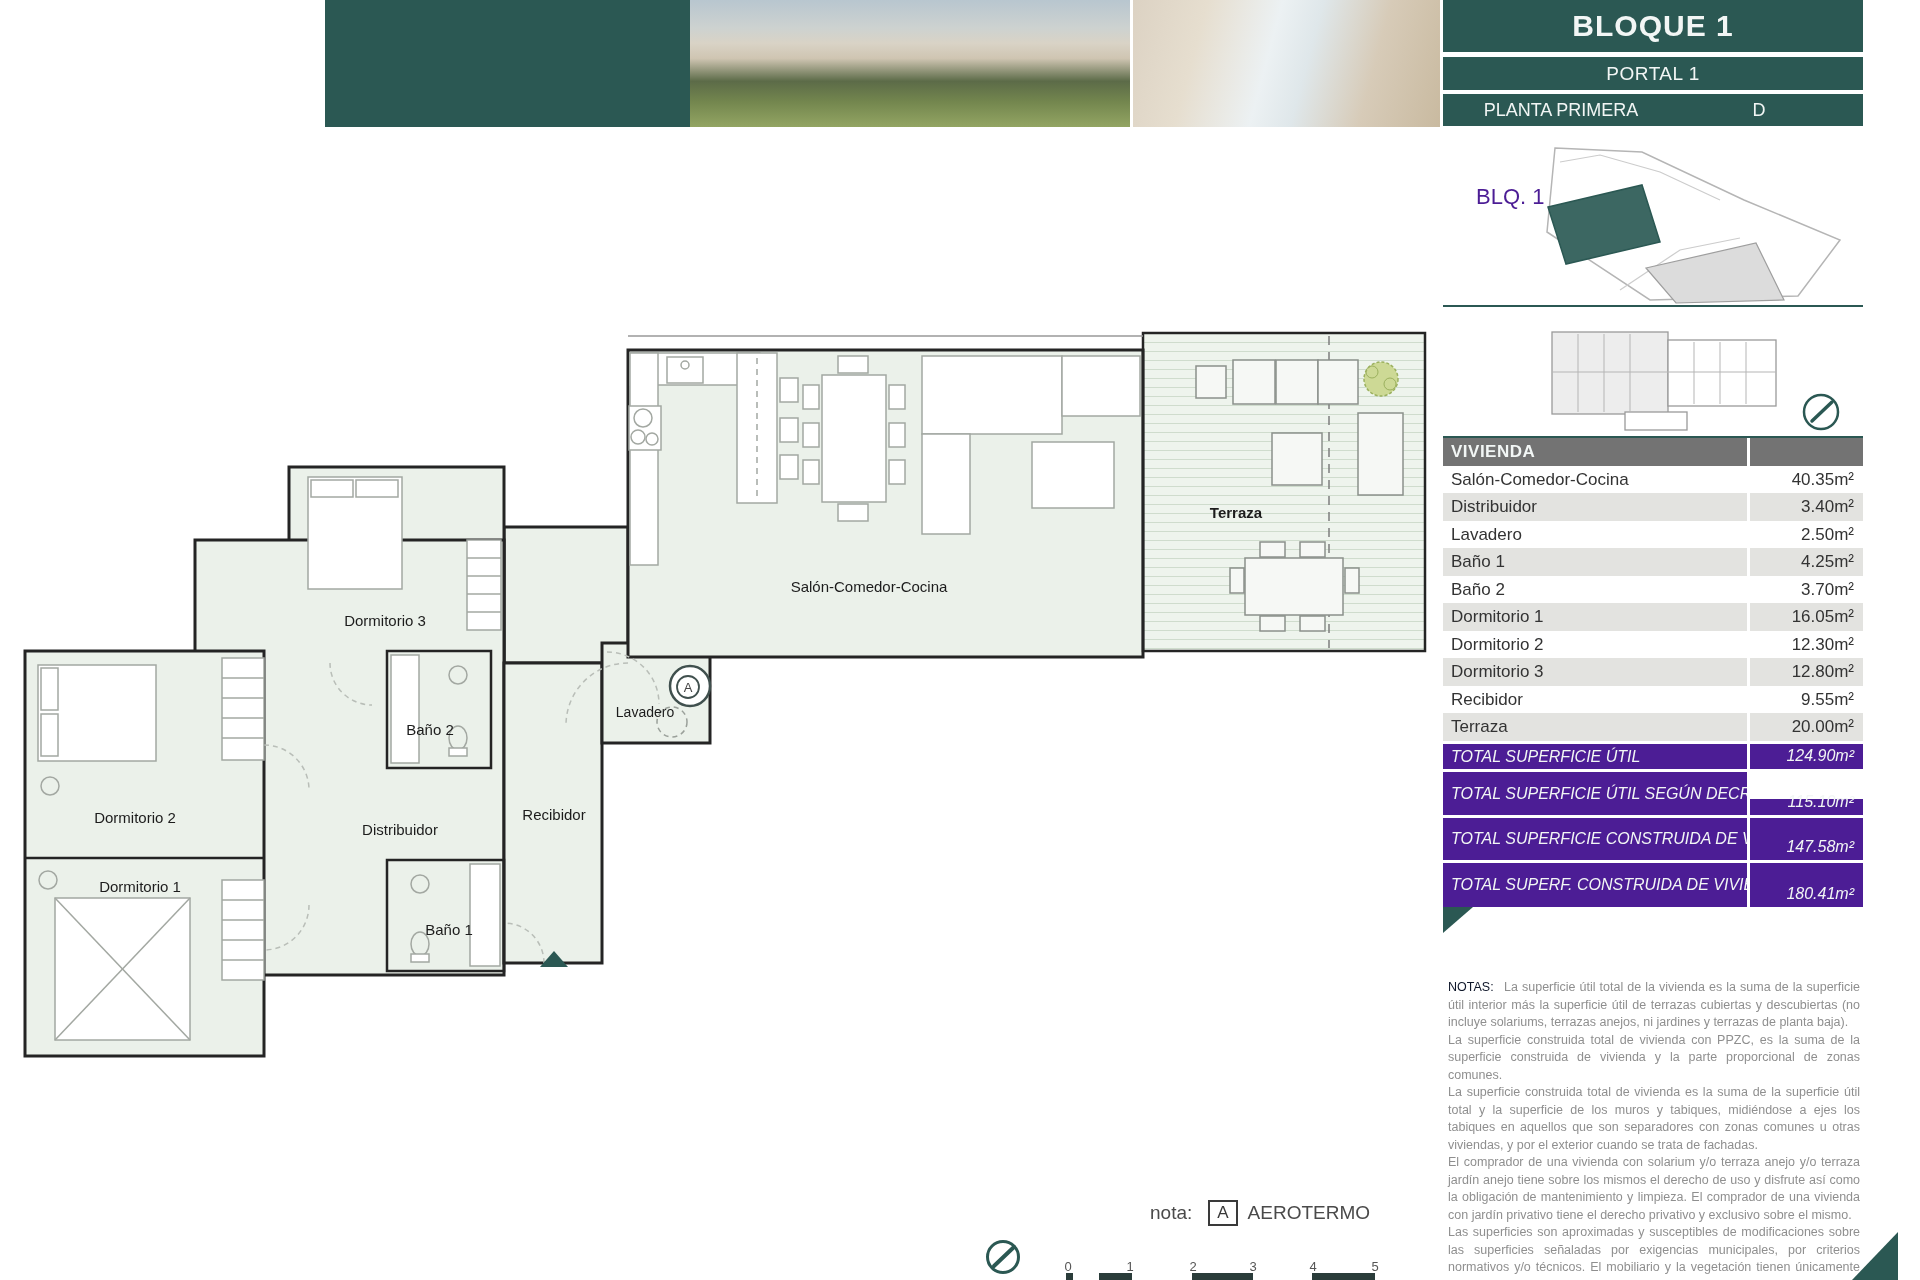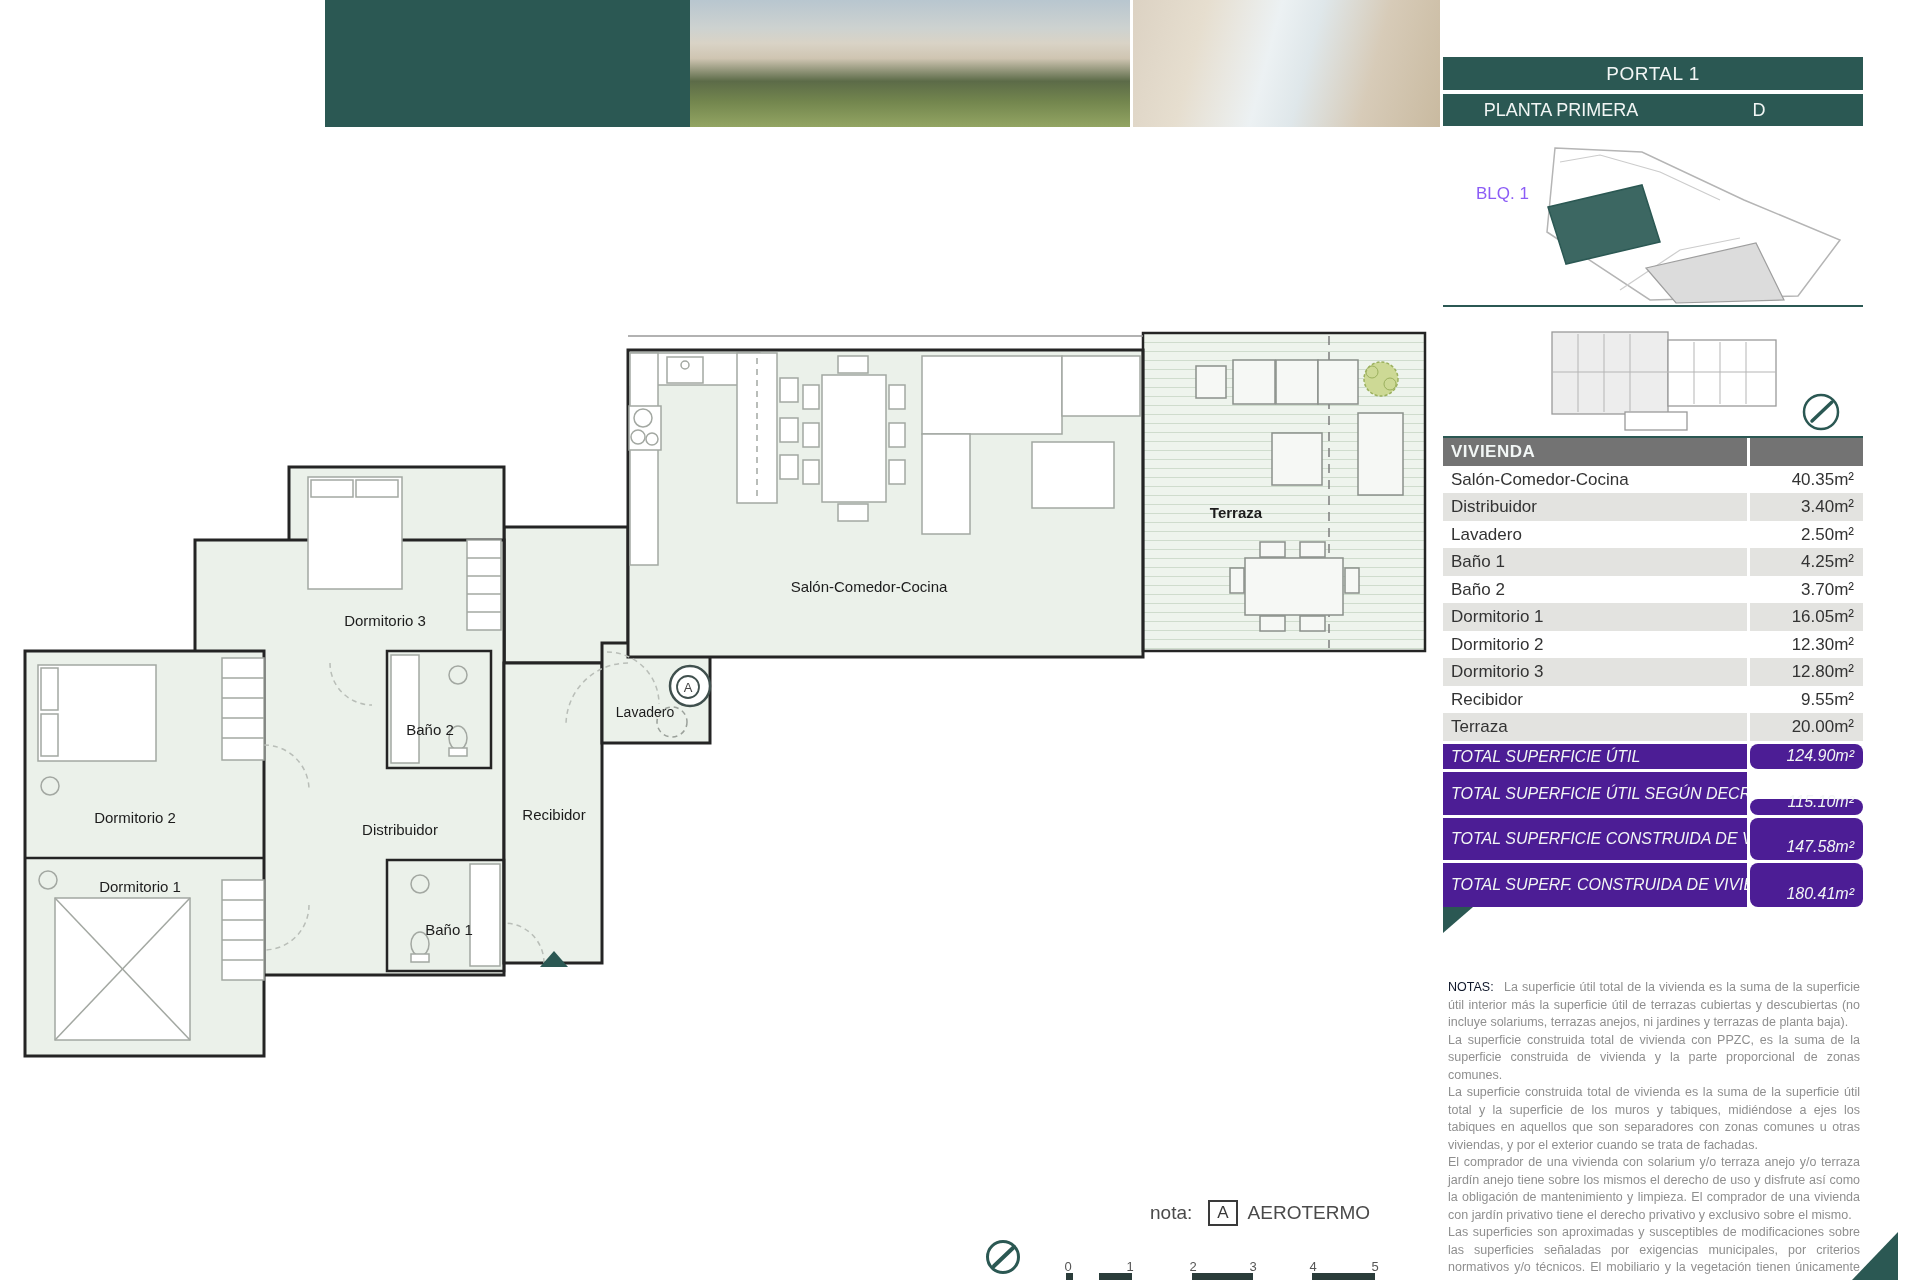--- a/index.html
+++ b/index.html
@@ -19,33 +19,33 @@
   .teal{background:#2b5853;color:#f2f6f5;}
   .hdr-title{left:1443px;top:0;width:420px;height:52px;display:flex;align-items:center;justify-content:center;
              font-size:30px;font-weight:bold;letter-spacing:1px;}
   .hdr-portal{left:1443px;top:57px;width:420px;height:33px;display:flex;align-items:center;justify-content:center;
               font-size:19px;letter-spacing:.5px;}
   .hdr-floor{left:1443px;top:94px;width:236px;height:32px;display:flex;align-items:center;justify-content:center;font-size:18px;}
   .hdr-unit{left:1655px;top:94px;width:208px;height:32px;display:flex;align-items:center;justify-content:center;font-size:18px;}
   .sect{border-bottom:2px solid #2b5853;background:#fff;}
   .site-sect{left:1443px;top:127px;width:420px;height:178px;}
   .key-sect{left:1443px;top:307px;width:420px;height:129px;}
-  .blq-label{left:1476px;top:184px;font-size:17px;color:#8b5cf6;}
+  .blq-label{left:1476px;top:184px;font-size:22px;color:#4c1d95;}
 
   
   .tbl{left:1443px;top:438px;width:420px;font-size:17px;}
   .trow{display:flex;height:27.5px;line-height:27.5px;}
   .tcell{background:#ffffff;color:#333;}
   .trow.alt .tcell{background:#e3e3e0;}
   .tlabel{width:296px;padding-left:8px;overflow:hidden;white-space:nowrap;}
   .tval{width:104px;margin-left:3px;text-align:right;padding-right:9px;}
   .thead .tcell{background:#737373;color:#f2f6f5;font-weight:bold;letter-spacing:.5px;}
   .ttotal{display:flex;margin-top:3px;font-size:16px;color:#f2f6f5;}
   .ttotal .tlabel{line-height:19px;display:flex;align-items:center;padding-top:2px;padding-bottom:2px;}
-  .ttotal .tval{display:flex;align-items:flex-end;justify-content:flex-end;padding-bottom:4px;border-radius:8px;}
+  .ttotal .tval{display:flex;align-items:flex-end;justify-content:flex-end;padding-bottom:4px;}
   .ttotal>div{background:#4c1d95;font-style:italic;}
   .fold-tri{left:1443px;top:907px;width:0;height:0;border-top:26px solid #2b5853;border-right:30px solid transparent;}
   .corner-tri{left:1852px;top:1232px;width:0;height:0;border-bottom:48px solid #2b5853;border-left:46px solid transparent;}
 
   
   .notes{left:1448px;top:979px;width:412px;color:#8f8f8f;font-size:12.5px;line-height:17.5px;text-align:justify;}
   .notes p{margin:0;}
   .notes .nlabel{display:inline-block;width:56px;color:#0f172a;}
 
   
@@ -241,20 +241,21 @@
         <line x1="1694" y1="342" x2="1694" y2="404"></line>
         <line x1="1720" y1="342" x2="1720" y2="404"></line>
         <line x1="1746" y1="342" x2="1746" y2="404"></line>
         <line x1="1552" y1="372" x2="1776" y2="372"></line>
       </g>
       <circle cx="1821" cy="412" r="17" fill="none" stroke="#2b5853" stroke-width="2.5"></circle>
       <line x1="1812" y1="421" x2="1832" y2="402" stroke="#2b5853" stroke-width="3.5" stroke-linecap="round"></line>
     </g>
   </svg>
 
+  <div class="abs teal hdr-title">BLOQUE 1</div>
   <div class="abs teal hdr-portal">PORTAL 1</div>
   <div class="abs teal hdr-floor">PLANTA PRIMERA</div>
   <div class="abs teal hdr-unit">D</div>
   <div class="abs sect site-sect" style="background:transparent;"></div>
   <div class="abs sect key-sect" style="background:transparent;"></div>
   <div class="abs blq-label">BLQ. 1</div>
 
   <div class="abs tbl">
     <div class="trow thead">
       <div class="tcell tlabel">VIVIENDA</div>

